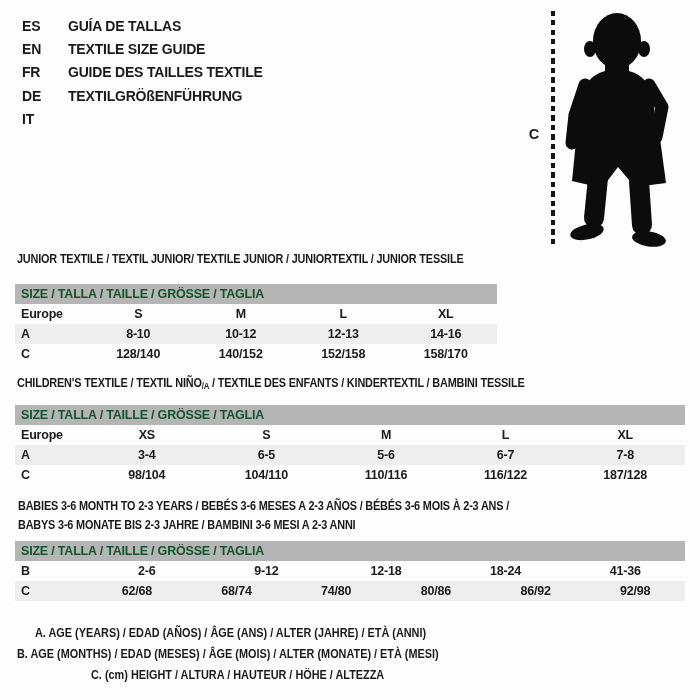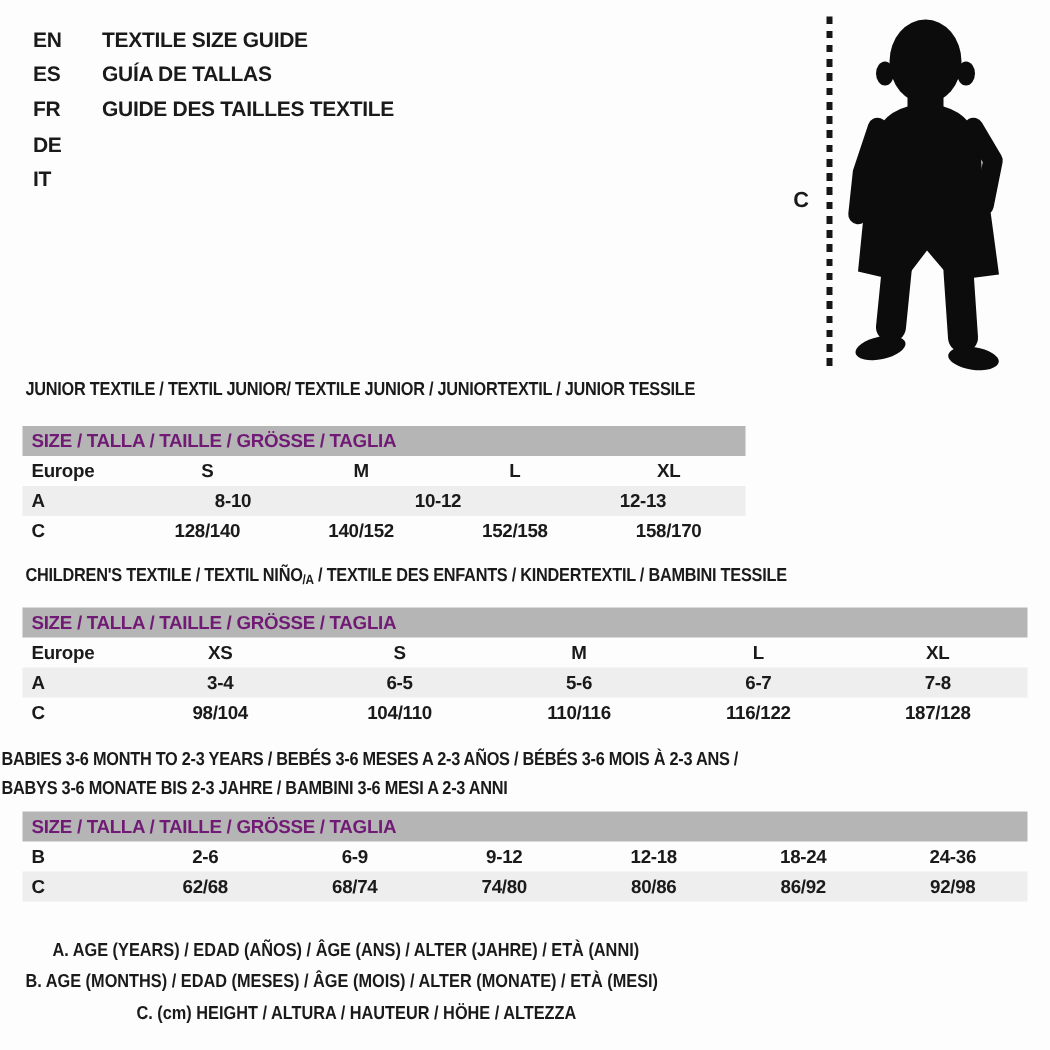--- a/index.html
+++ b/index.html
@@ -30,52 +30,53 @@
   .silhouette { left:563px; top:3px; }
 
   
   .sec-title { font-size:12.5px; letter-spacing:-0.2px; white-space:nowrap; }
   .sec-title .squeeze { display:inline-block; transform:scaleX(0.87); transform-origin:left center; white-space:nowrap; }
   sub { font-size:9px; vertical-align:-2px; }
 
   
   .size-table { left:15px; }
   .band {
-    height:20px; background:#b5b5b5; color:#701a75;
+    height:20px; background:#b5b5b5; color:#14532d;
     font-size:12.5px; line-height:20px; padding-left:6px;
     letter-spacing:-0.2px; white-space:nowrap;
   }
   .trow { display:flex; height:20px; line-height:20px; font-size:12.5px; letter-spacing:-0.2px; }
   .trow.shaded { background:#eeeeee; }
   .tlabel { width:72px; padding-left:6px; text-align:left; }
   .tcell { flex:1; text-align:center; }
 
   
   .legend { left:17px; top:623px;text-align:center; }
   .legend-line { font-size:12.5px; line-height:21px; white-space:nowrap; }
   .legend-line .squeeze { display:inline-block; transform:scaleX(0.87); transform-origin:left center; white-space:nowrap; }
 </style>
 </head>
 <body>
 
 <div class="abs languages">
   <div class="lang-row">
+    <span class="lang-code">ES</span>
+    <span class="lang-label">GUÍA DE TALLAS</span>
+  </div>
+  <div class="lang-row">
     <span class="lang-code">EN</span>
     <span class="lang-label">TEXTILE SIZE GUIDE</span>
-  </div>
-  <div class="lang-row">
-    <span class="lang-code">ES</span>
-    <span class="lang-label">GUÍA DE TALLAS</span>
   </div>
   <div class="lang-row">
     <span class="lang-code">FR</span>
     <span class="lang-label">GUIDE DES TAILLES TEXTILE</span>
   </div>
   <div class="lang-row">
     <span class="lang-code">DE</span>
+    <span class="lang-label">TEXTILGRÖßENFÜHRUNG</span>
   </div>
   <div class="lang-row">
     <span class="lang-code">IT</span>
   </div>
 </div>
 
 <div class="abs height-line"></div>
 <div class="abs figure-label">C</div>
 <svg class="abs silhouette" width="135" height="245" viewBox="0 0 135 245" fill="#0c0c0c">
 
@@ -111,20 +112,21 @@
     <span class="tcell">S</span>
     <span class="tcell">M</span>
     <span class="tcell">L</span>
     <span class="tcell">XL</span>
   </div>
   <div class="trow shaded">
     <span class="tlabel">A</span>
     <span class="tcell">8-10</span>
     <span class="tcell">10-12</span>
     <span class="tcell">12-13</span>
+    <span class="tcell">14-16</span>
   </div>
   <div class="trow">
     <span class="tlabel">C</span>
     <span class="tcell">128/140</span>
     <span class="tcell">140/152</span>
     <span class="tcell">152/158</span>
     <span class="tcell">158/170</span>
   </div>
 </div>
 
@@ -152,34 +154,33 @@
   <div class="trow">
     <span class="tlabel">C</span>
     <span class="tcell">98/104</span>
     <span class="tcell">104/110</span>
     <span class="tcell">110/116</span>
     <span class="tcell">116/122</span>
     <span class="tcell">187/128</span>
   </div>
 </div>
 
-<div class="abs sec-title" style="left:1px; top:497px; line-height:19px;">
+<div class="abs sec-title" style="left:18px; top:497px; line-height:19px;">
   <div><span class="squeeze">BABIES 3-6 MONTH TO 2-3 YEARS / BEBÉS 3-6 MESES A 2-3 AÑOS / BÉBÉS 3-6 MOIS À 2-3 ANS /</span></div>
   <div><span class="squeeze">BABYS 3-6 MONATE BIS 2-3 JAHRE / BAMBINI 3-6 MESI A 2-3 ANNI</span></div>
 </div>
 <div class="abs size-table" style="top:541px; width:670px;">
   <div class="band">SIZE / TALLA / TAILLE / GRÖSSE / TAGLIA</div>
   <div class="trow">
     <span class="tlabel">B</span>
     <span class="tcell">2-6</span>
-    <span class="tcell">6-9</span>
     <span class="tcell">9-12</span>
     <span class="tcell">12-18</span>
     <span class="tcell">18-24</span>
-    <span class="tcell">24-36</span>
+    <span class="tcell">41-36</span>
   </div>
   <div class="trow shaded">
     <span class="tlabel">C</span>
     <span class="tcell">62/68</span>
     <span class="tcell">68/74</span>
     <span class="tcell">74/80</span>
     <span class="tcell">80/86</span>
     <span class="tcell">86/92</span>
     <span class="tcell">92/98</span>
   </div>

